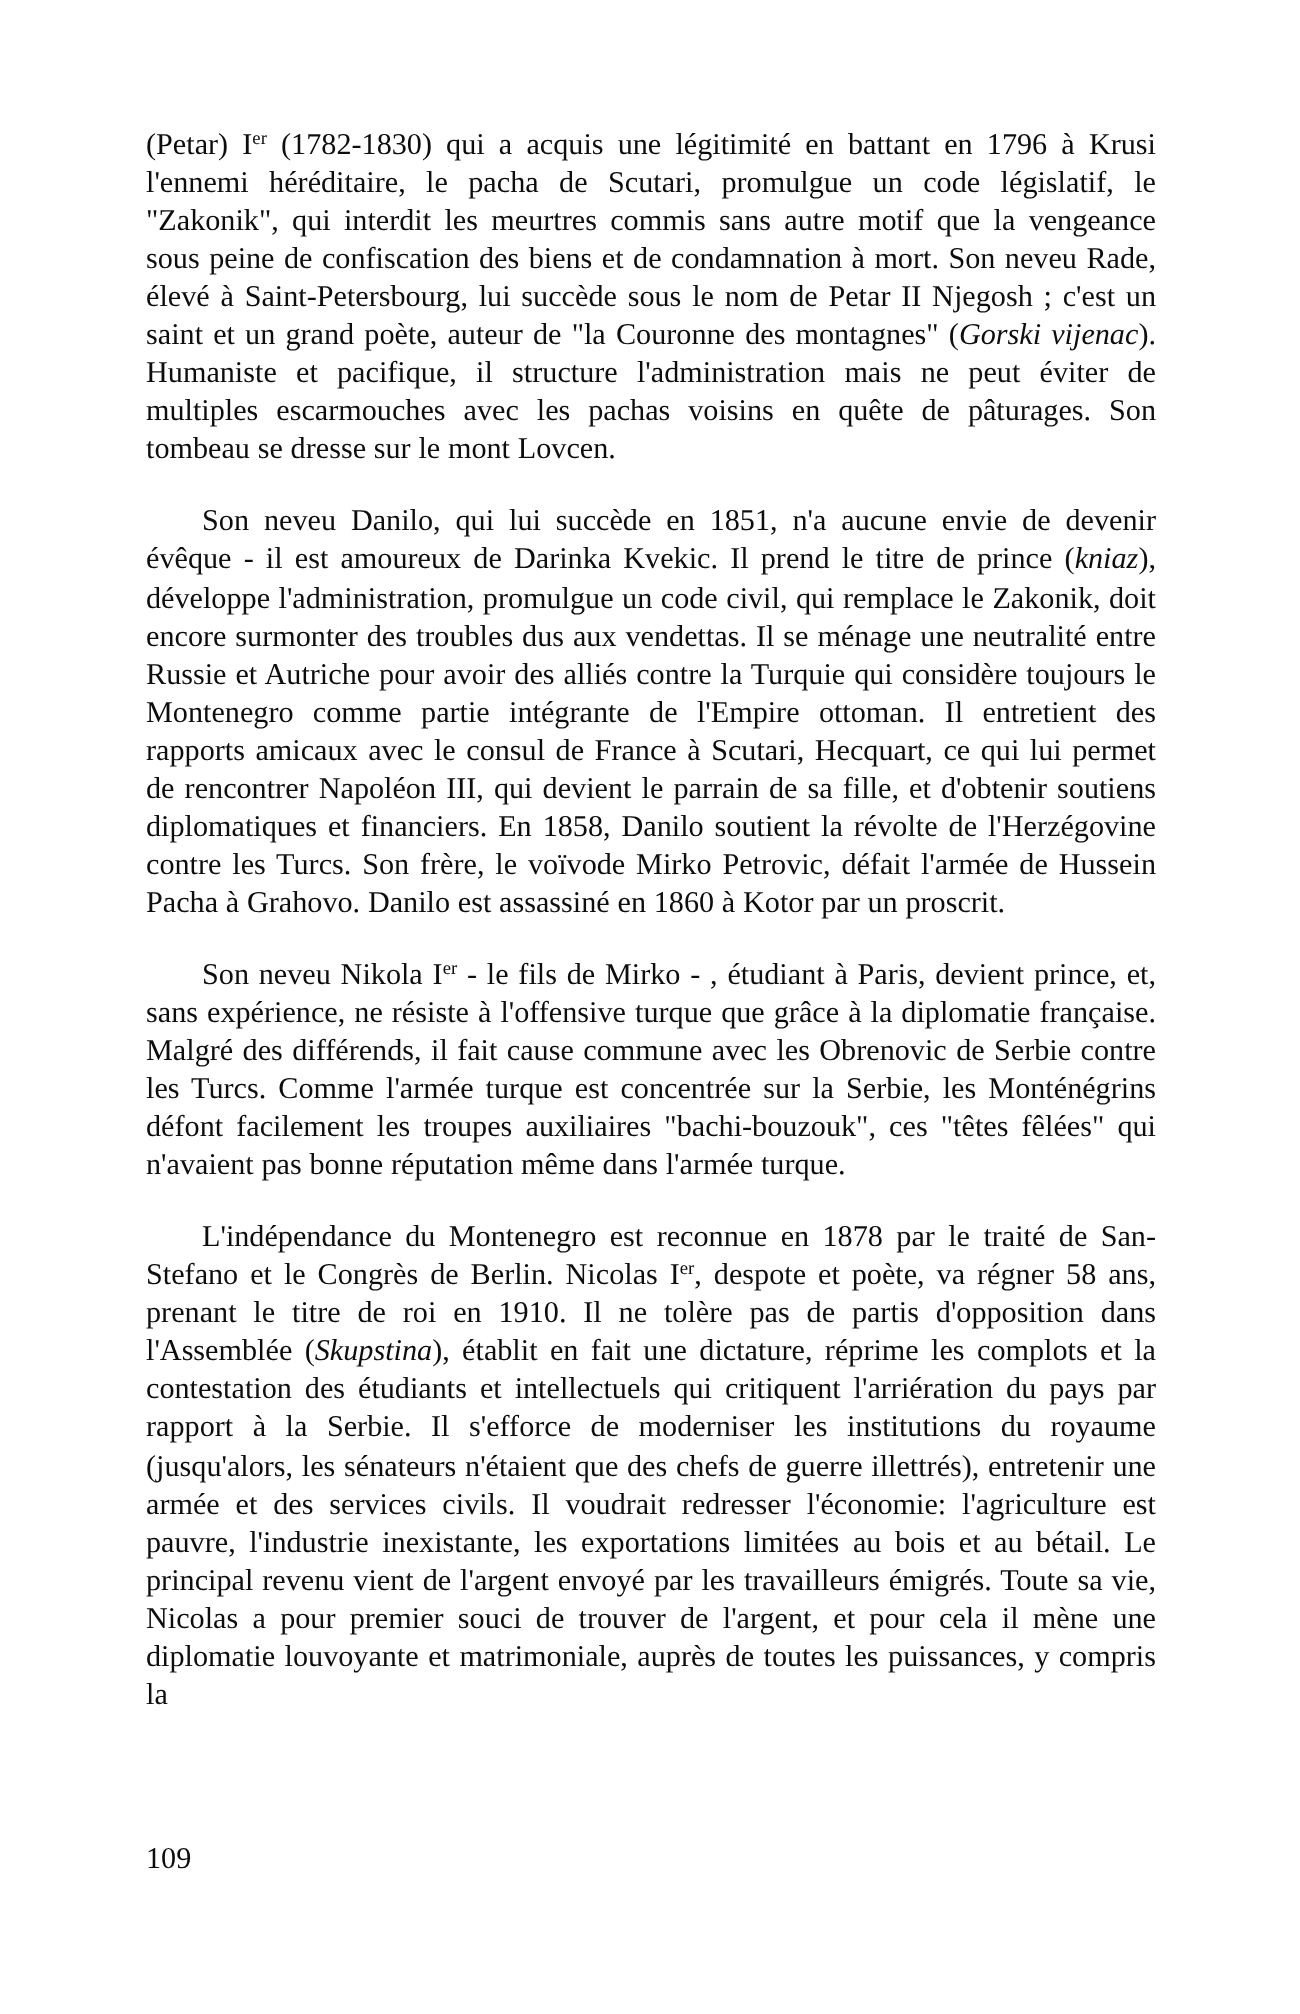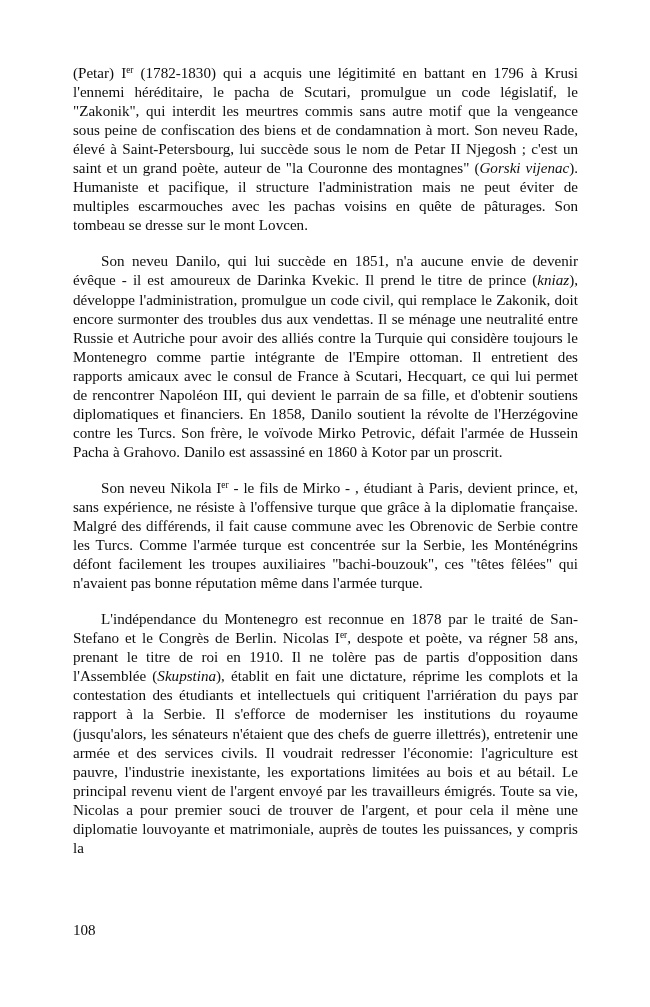--- a/index.html
+++ b/index.html
@@ -74,15 +74,15 @@
 
 <div class="page">
 
   <div class="text-block">
       <p class="para no-indent"><span>(Petar) I</span><sup class="ord">er</sup><span> (1782-1830) qui a acquis une légitimité en battant en 1796 à Krusi l'ennemi héréditaire, le pacha de Scutari, promulgue un code législatif, le "Zakonik", qui interdit les meurtres commis sans autre motif que la vengeance sous peine de confiscation des biens et de condamnation à mort. Son neveu Rade, élevé à Saint-Petersbourg, lui succède sous le nom de Petar II Njegosh ; c'est un saint et un grand poète, auteur de "la Couronne des montagnes" (</span><em class="it">Gorski vijenac</em><span>). Humaniste et pacifique, il structure l'administration mais ne peut éviter de multiples escarmouches avec les pachas voisins en quête de pâturages. Son tombeau se dresse sur le mont Lovcen.</span></p>
       <p class="para"><span>Son neveu Danilo, qui lui succède en 1851, n'a aucune envie de devenir évêque - il est amoureux de Darinka Kvekic. Il prend le titre de prince (</span><em class="it">kniaz</em><span>), développe l'administration, promulgue un code civil, qui remplace le Zakonik, doit encore surmonter des troubles dus aux vendettas. Il se ménage une neutralité entre Russie et Autriche pour avoir des alliés contre la Turquie qui considère toujours le Montenegro comme partie intégrante de l'Empire ottoman. Il entretient des rapports amicaux avec le consul de France à Scutari, Hecquart, ce qui lui permet de rencontrer Napoléon III, qui devient le parrain de sa fille, et d'obtenir soutiens diplomatiques et financiers. En 1858, Danilo soutient la révolte de l'Herzégovine contre les Turcs. Son frère, le voïvode Mirko Petrovic, défait l'armée de Hussein Pacha à Grahovo. Danilo est assassiné en 1860 à Kotor par un proscrit.</span></p>
       <p class="para"><span>Son neveu Nikola I</span><sup class="ord">er</sup><span> - le fils de Mirko - , étudiant à Paris, devient prince, et, sans expérience, ne résiste à l'offensive turque que grâce à la diplomatie française. Malgré des différends, il fait cause commune avec les Obrenovic de Serbie contre les Turcs. Comme l'armée turque est concentrée sur la Serbie, les Monténégrins défont facilement les troupes auxiliaires "bachi-bouzouk", ces "têtes fêlées" qui n'avaient pas bonne réputation même dans l'armée turque.</span></p>
       <p class="para gap-before"><span>L'indépendance du Montenegro est reconnue en 1878 par le traité de San-Stefano et le Congrès de Berlin. Nicolas I</span><sup class="ord">er</sup><span>, despote et poète, va régner 58 ans, prenant le titre de roi en 1910. Il ne tolère pas de partis d'opposition dans l'Assemblée (</span><em class="it">Skupstina</em><span>), établit en fait une dictature, réprime les complots et la contestation des étudiants et intellectuels qui critiquent l'arriération du pays par rapport à la Serbie. Il s'efforce de moderniser les institutions du royaume (jusqu'alors, les sénateurs n'étaient que des chefs de guerre illettrés), entretenir une armée et des services civils. Il voudrait redresser l'économie: l'agriculture est pauvre, l'industrie inexistante, les exportations limitées au bois et au bétail. Le principal revenu vient de l'argent envoyé par les travailleurs émigrés. Toute sa vie, Nicolas a pour premier souci de trouver de l'argent, et pour cela il mène une diplomatie louvoyante et matrimoniale, auprès de toutes les puissances, y compris la</span></p>
     </div>
 
-  <div class="folio">108</div>
+  <div class="folio">109</div>
 
 </div>
 
 </body></html>

